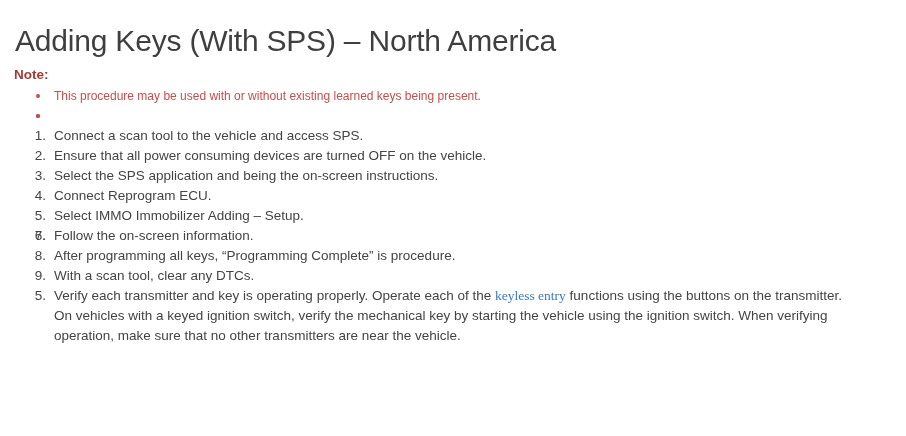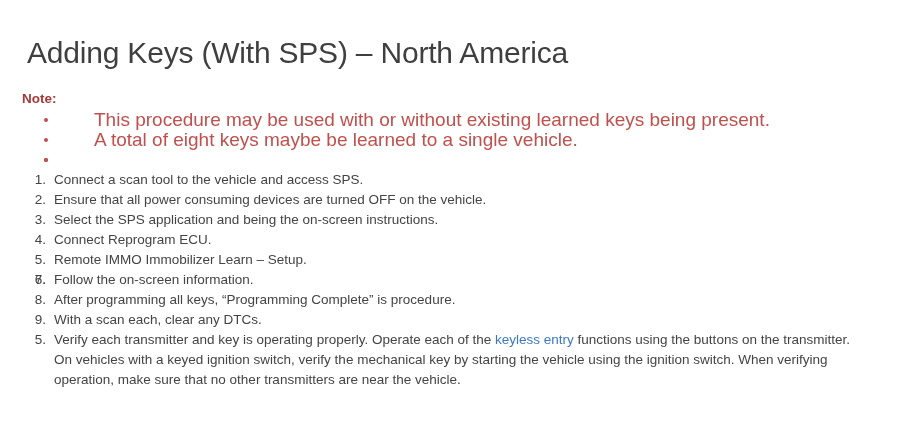--- a/index.html
+++ b/index.html
@@ -20,55 +20,55 @@
     position: relative;
     width: 906px;
     height: 436px;
     background: #ffffff;
     box-sizing: border-box;
     padding: 0;
   }
 
   
   .page-title {
-    margin: 16px;
+    margin: 4px;
     padding: 19px 0 0 11px;
     font-family: "Liberation Sans", sans-serif;
     font-size: 30px;
     font-weight: 300;
     line-height: 36px;
     letter-spacing: -0.2px;
     color: #3f3f3f;
     white-space: nowrap;
   }
 
   
   .note-block {
     padding: 0;
-    margin: 8px;
+    margin: 0;
   }
   .note-label {
     margin: 0;
     padding: 3px 0 0 14px;
     font-size: 13.5px;
     font-weight: bold;
     line-height: 17px;
     color: #a33a37;
   }
 
   ul.note-list {
     list-style: none;
     margin: 3px 0 0 0;
     padding: 0;
   }
   ul.note-list > li {
     position: relative;
     margin: 0;
-    padding: 0 40px 0 86px;
-    font-size: 19px;
+    padding: 0 40px 0 54px;
+    font-size: 12px;
     line-height: 20px;
     color: #c0504d;
   }
   ul.note-list > li .bullet {
     position: absolute;
     left: 36px;
     top: 8px;
     width: 4px;
     height: 4px;
     border-radius: 50%;
@@ -97,41 +97,38 @@
     width: 46px;
     text-align: right;
     font-size: 13.5px;
     line-height: 20px;
     color: #444444;
   }
 
   a.inline-link {
     color: #3b78c3;
     text-decoration: none;
+    font-family: Liberation Serif, serif;
   }
 </style>
 </head>
 <body>
 
 <div class="page">
 
   <h1 class="page-title">Adding Keys (With SPS) – North America</h1>
 
   <div class="note-block">
 
     <div class="note-label">Note:</div>
 
     <ul class="note-list">
       <li>
         <span class="bullet"></span>
         <span>This procedure may be used with or without existing learned keys being present.</span>
-      </li>
-      <li>
-        <span class="bullet"></span>
-        <span>A total of eight keys maybe be learned to a single vehicle.</span>
       </li>
       <li>
         <span class="bullet"></span>
       </li>
       <li>
         <span class="bullet"></span>
       </li>
     </ul>
 
   </div>
@@ -153,40 +150,40 @@
       <span>Select the SPS application and being the on-screen instructions.</span>
     </li>
 
     <li>
       <span class="num">4.</span>
       <span>Connect Reprogram ECU.</span>
     </li>
 
     <li>
       <span class="num">5.</span>
-      <span>Remote IMMO Immobilizer Learn – Setup.</span>
+      <span>Select IMMO Immobilizer Adding – Setup.</span>
     </li>
 
     <li>
       <span class="num">6.</span>
     </li>
 
     <li>
       <span class="num">7.</span>
       <span>Follow the on-screen information.</span>
     </li>
 
     <li>
       <span class="num">8.</span>
       <span>After programming all keys, “Programming Complete” is procedure.</span>
     </li>
 
     <li>
       <span class="num">9.</span>
-      <span>With a scan each, clear any DTCs.</span>
+      <span>With a scan tool, clear any DTCs.</span>
     </li>
 
     <li>
       <span class="num">5.</span>
       <span>Verify each transmitter and key is operating properly. Operate each of the </span><a class="inline-link" href="#">keyless entry</a><span> functions using the buttons on the transmitter. On vehicles with a keyed ignition switch, verify the mechanical key by starting the vehicle using the ignition switch. When verifying operation, make sure that no other transmitters are near the vehicle.</span>
     </li>
 
   </ol>
 
 </div>

